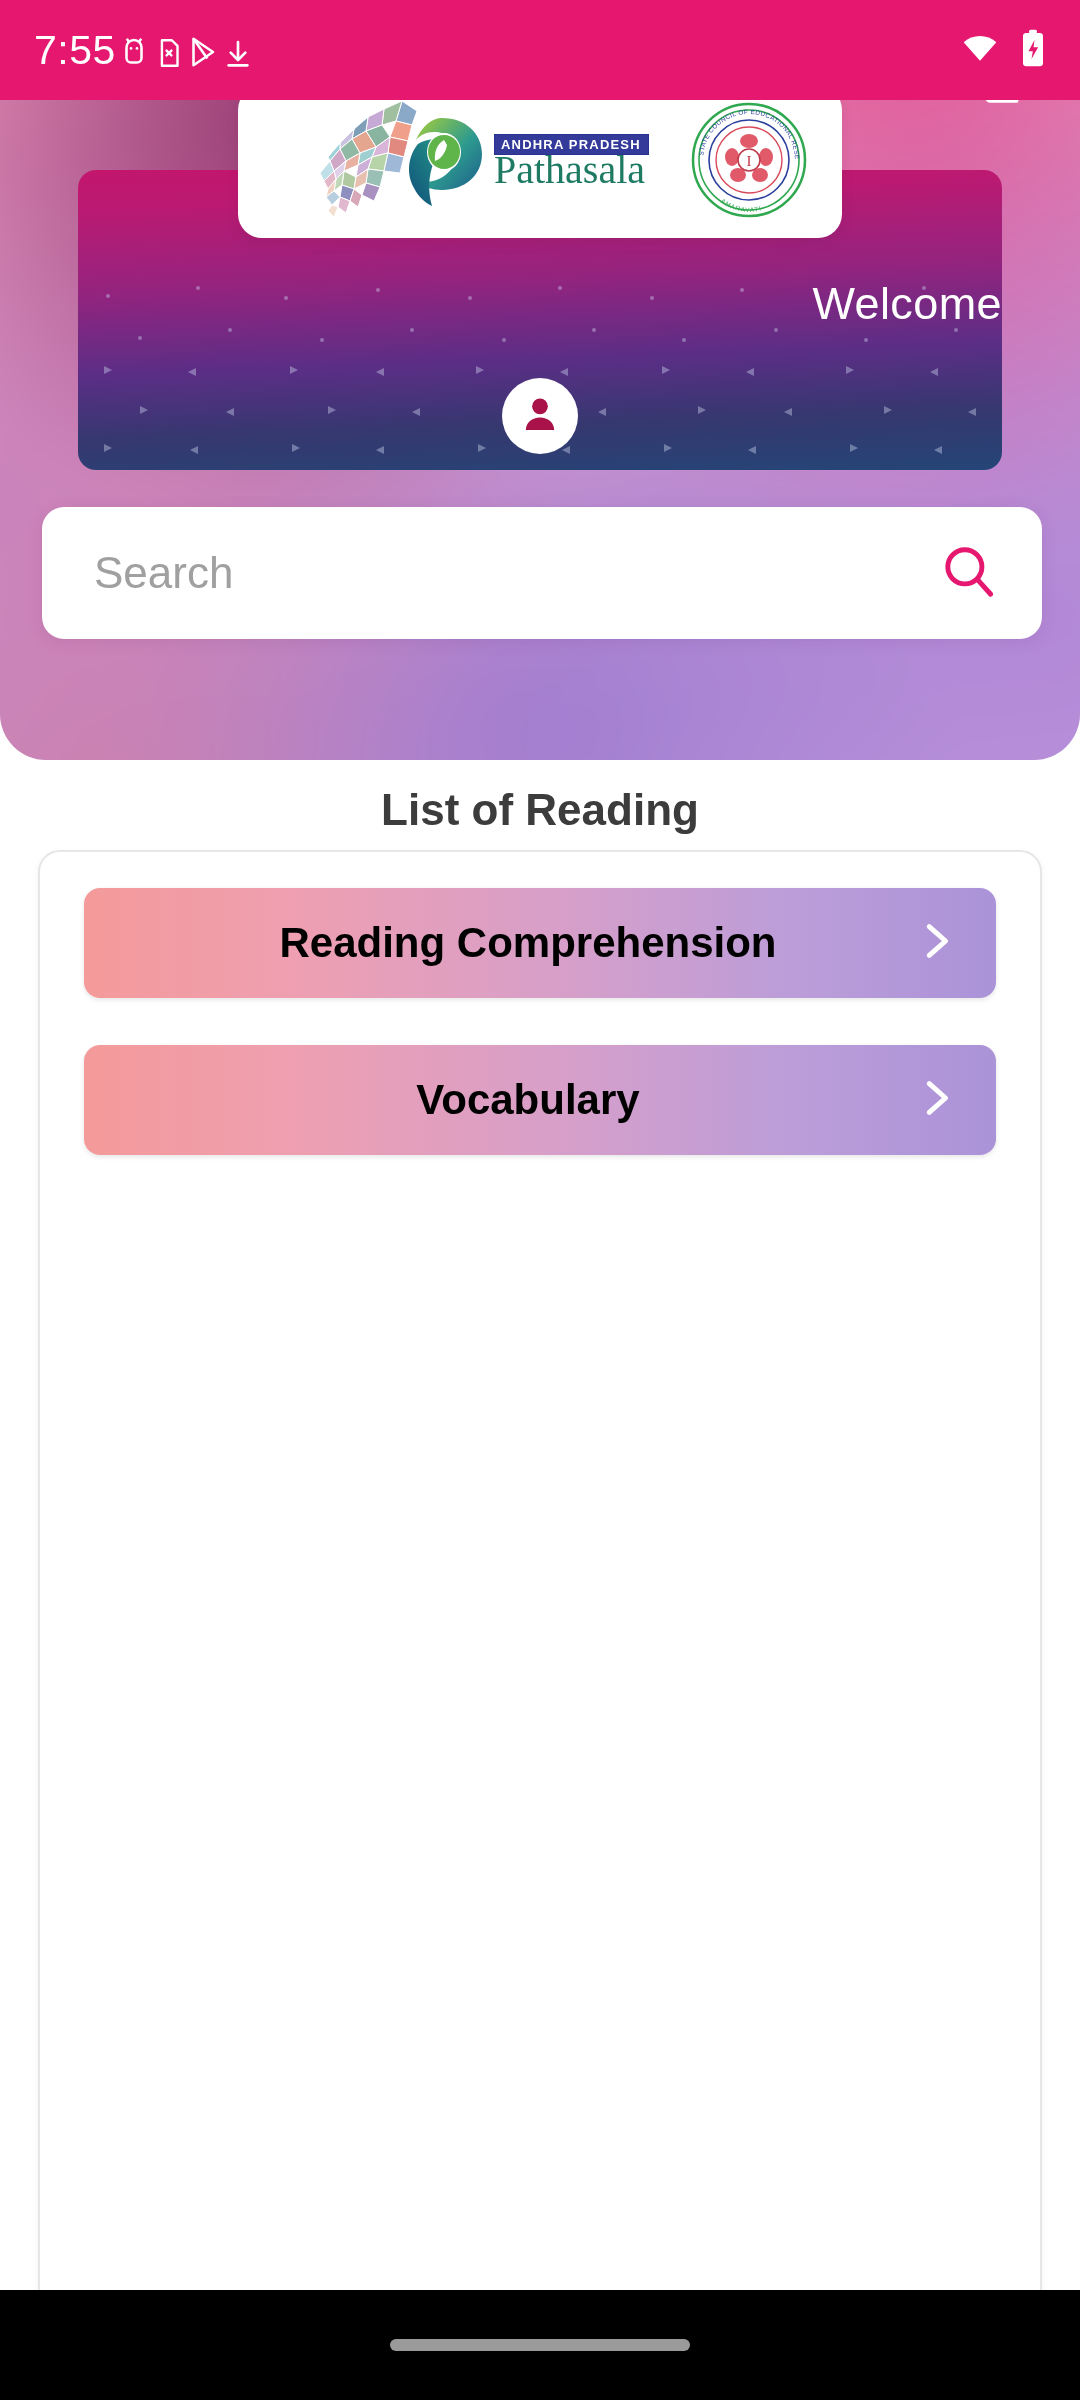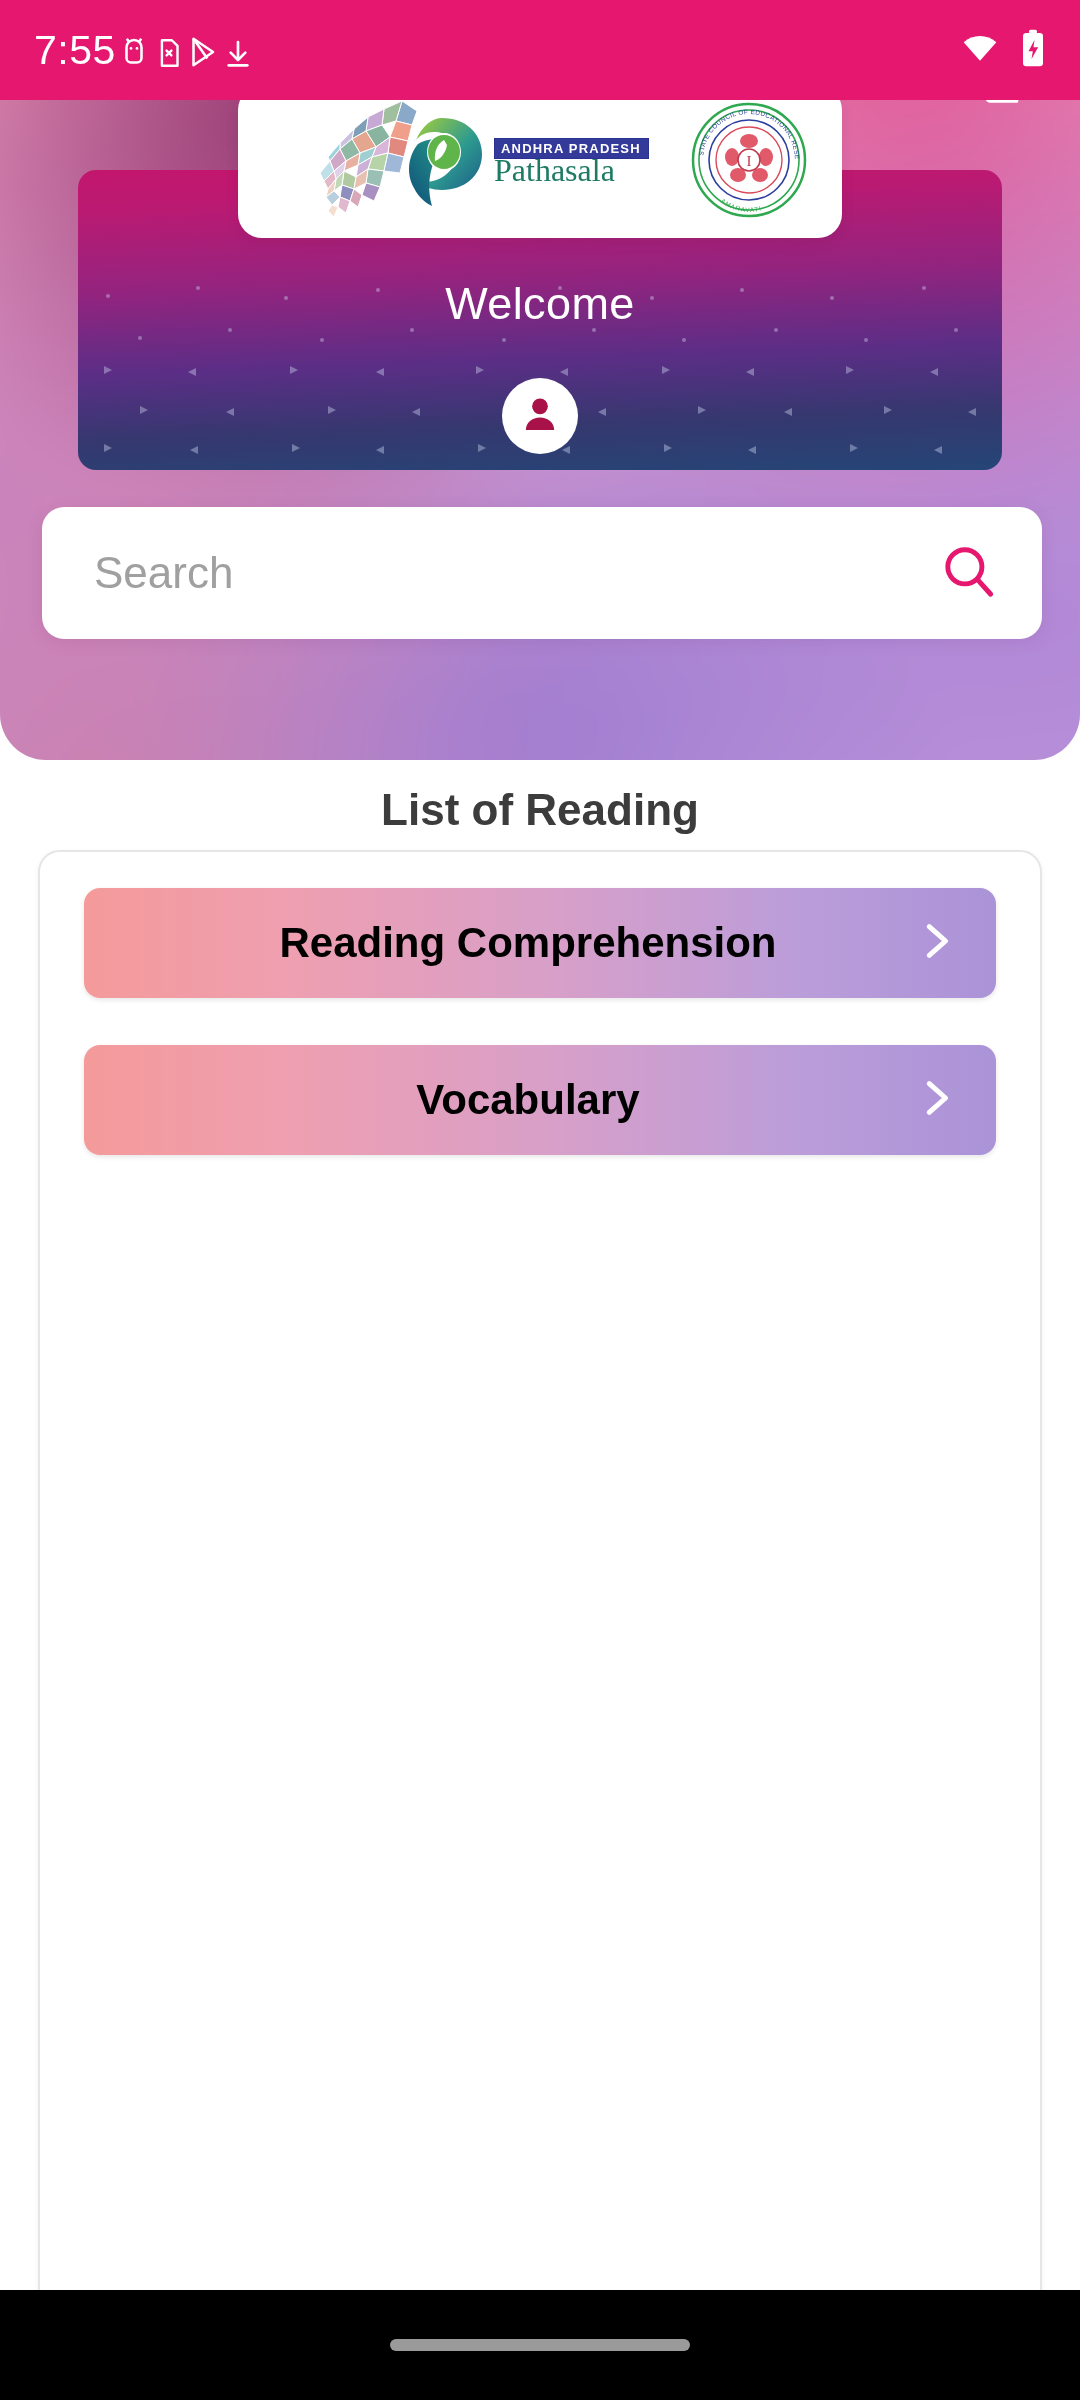--- a/index.html
+++ b/index.html
@@ -56,32 +56,32 @@
     box-shadow:0 4px 14px rgba(90,20,60,.10);
   }
   #logo-left{ display:flex; align-items:center; gap:4px; }
   #ap-badge{
     background:#343a9a; color:#fff; font-size:13px; letter-spacing:1.2px;
     padding:2px 7px 2px 6px; font-weight:700; line-height:1.15;
     border:1px solid #2b3191;
   }
   #brand-word{
     font-family:"Liberation Serif", serif;
-    font-size:32px; color:#1e7a63; line-height:.95; margin-top:-2px;
+    font-size:40px; color:#1e7a63; line-height:.95; margin-top:-2px;
   }
 
   
   #welcome-banner{
     position:absolute; top:170px; left:78px; width:924px; height:300px;
     border-radius:18px; z-index:10; overflow:hidden;
     background:linear-gradient(178deg,#c3166d 0%, #bb1a72 12%, #92247f 38%, #5b2e86 62%, #35386f 82%, #254577 100%);
   }
   #banner-dots{ position:absolute; inset:0; opacity:.55; }
   #welcome-text{
-    position:absolute; top:108px; left:0; width:100%; text-align:center;
+    position:absolute; top:108px; left:0; width:100%; text-align:right;
     color:#fff; font-size:45px; letter-spacing:.4px;
   }
   #avatar{
     position:absolute; top:208px; left:50%; transform:translateX(-50%);
     width:76px; height:76px; border-radius:50%; background:#fff;
     display:flex; align-items:center; justify-content:center;
   }
 
   
   #search-bar{

